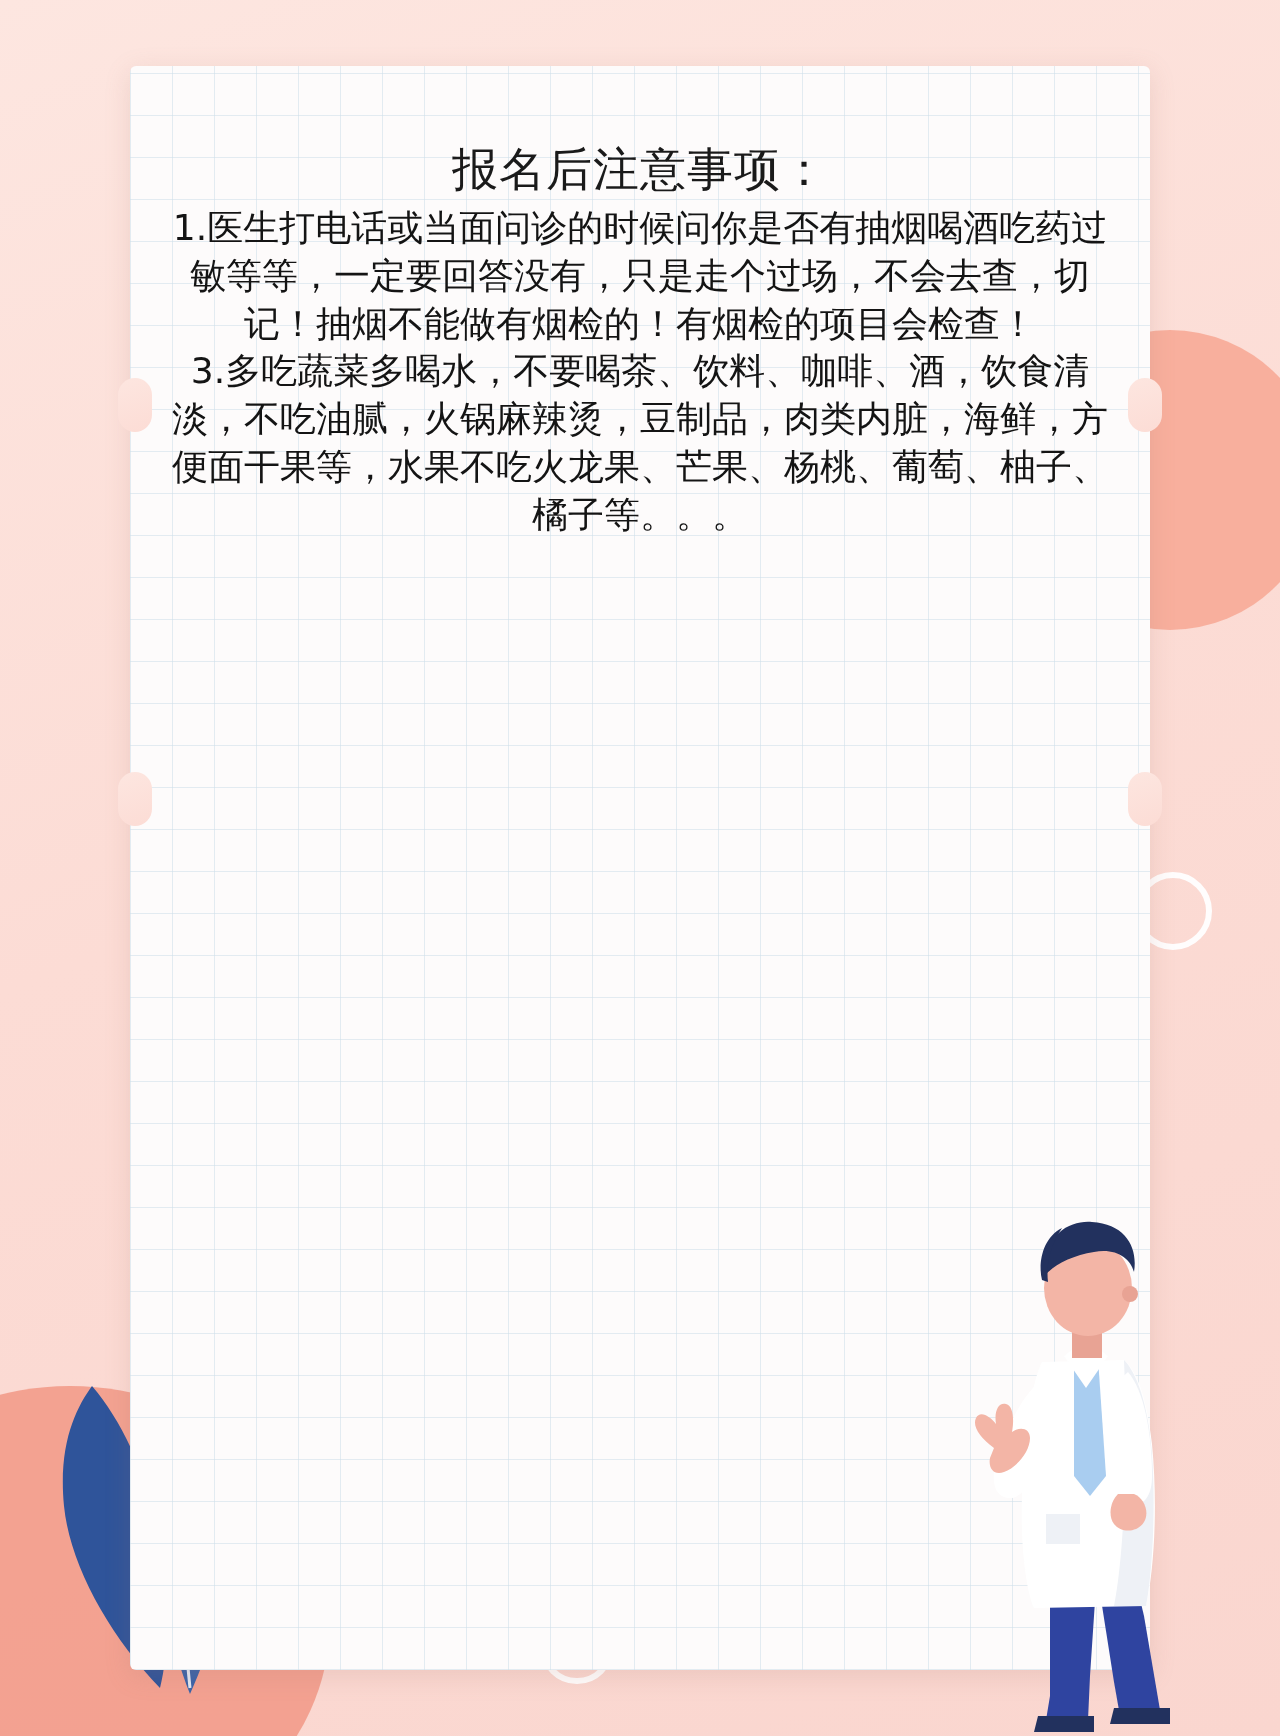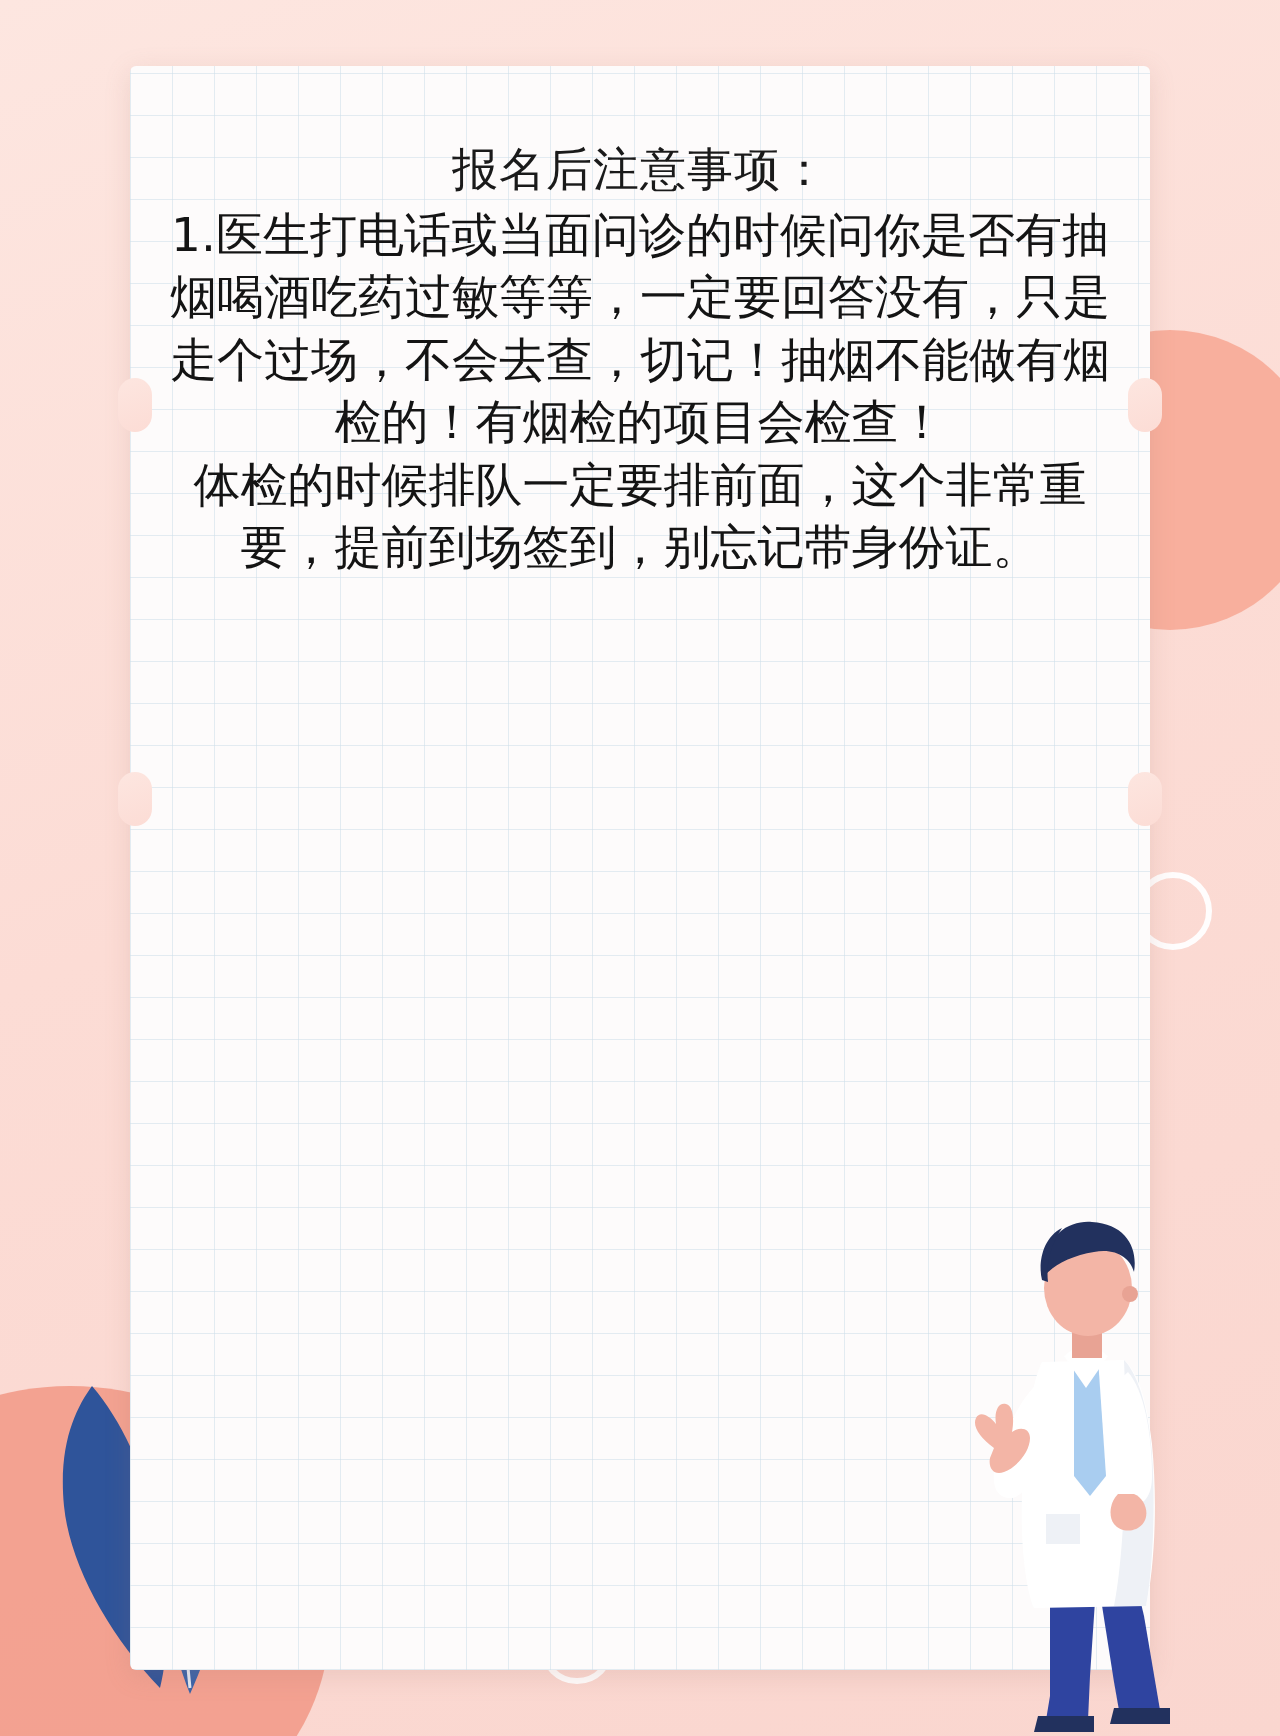--- a/index.html
+++ b/index.html
@@ -116,21 +116,21 @@
     font-family: "DejaVu Sans", "Liberation Sans", sans-serif;
     font-size: 46px;
     line-height: 1.30;
     color: #1a1a1a;
     letter-spacing: 1px;
     margin: 0 0 4px 0;
     font-weight: 400;
   }
   .para {
     font-family: "DejaVu Sans", "Liberation Sans", sans-serif;
-    font-size: 47px;
+    font-size: 36px;
     line-height: 1.33;
     color: #141414;
     margin: 0;
     text-align: center;
     letter-spacing: 0px;
     word-break: break-all;
   }
 
   
   .doctor {
@@ -169,21 +169,21 @@
 
   <div class="paper">
     <div class="notch notch-l1"></div>
     <div class="notch notch-l2"></div>
     <div class="notch notch-r1"></div>
     <div class="notch notch-r2"></div>
 
     <div class="content">
       <h1 class="heading">报名后注意事项：</h1>
       <p class="para">1.医生打电话或当面问诊的时候问你是否有抽烟喝酒吃药过敏等等，一定要回答没有，只是走个过场，不会去查，切记！抽烟不能做有烟检的！有烟检的项目会检查！</p>
-      <p class="para">体检的时候排队一定要排前面，这个非常重要，提前到场签到，别忘记带身份证。</p>
+      <p class="para">3.多吃蔬菜多喝水，不要喝茶、饮料、咖啡、酒，饮食清淡，不吃油腻，火锅麻辣烫，豆制品，肉类内脏，海鲜，方便面干果等，水果不吃火龙果、芒果、杨桃、葡萄、柚子、橘子等。。。</p>
     </div>
   </div>
 
   <div class="doctor">
     <svg viewBox="0 0 300 560" width="300" height="560" aria-hidden="true">
 
       <path d="M112 400 L 112 520 L 108 544 L 150 544 L 152 500 L 158 410 Z" fill="#2f44a0"></path>
       <path d="M160 404 L 176 506 L 182 540 L 222 534 L 206 440 L 196 398 Z" fill="#2f44a0"></path>
 
       <path d="M100 540 h 56 v 16 h -60 z" fill="#22315e"></path>

